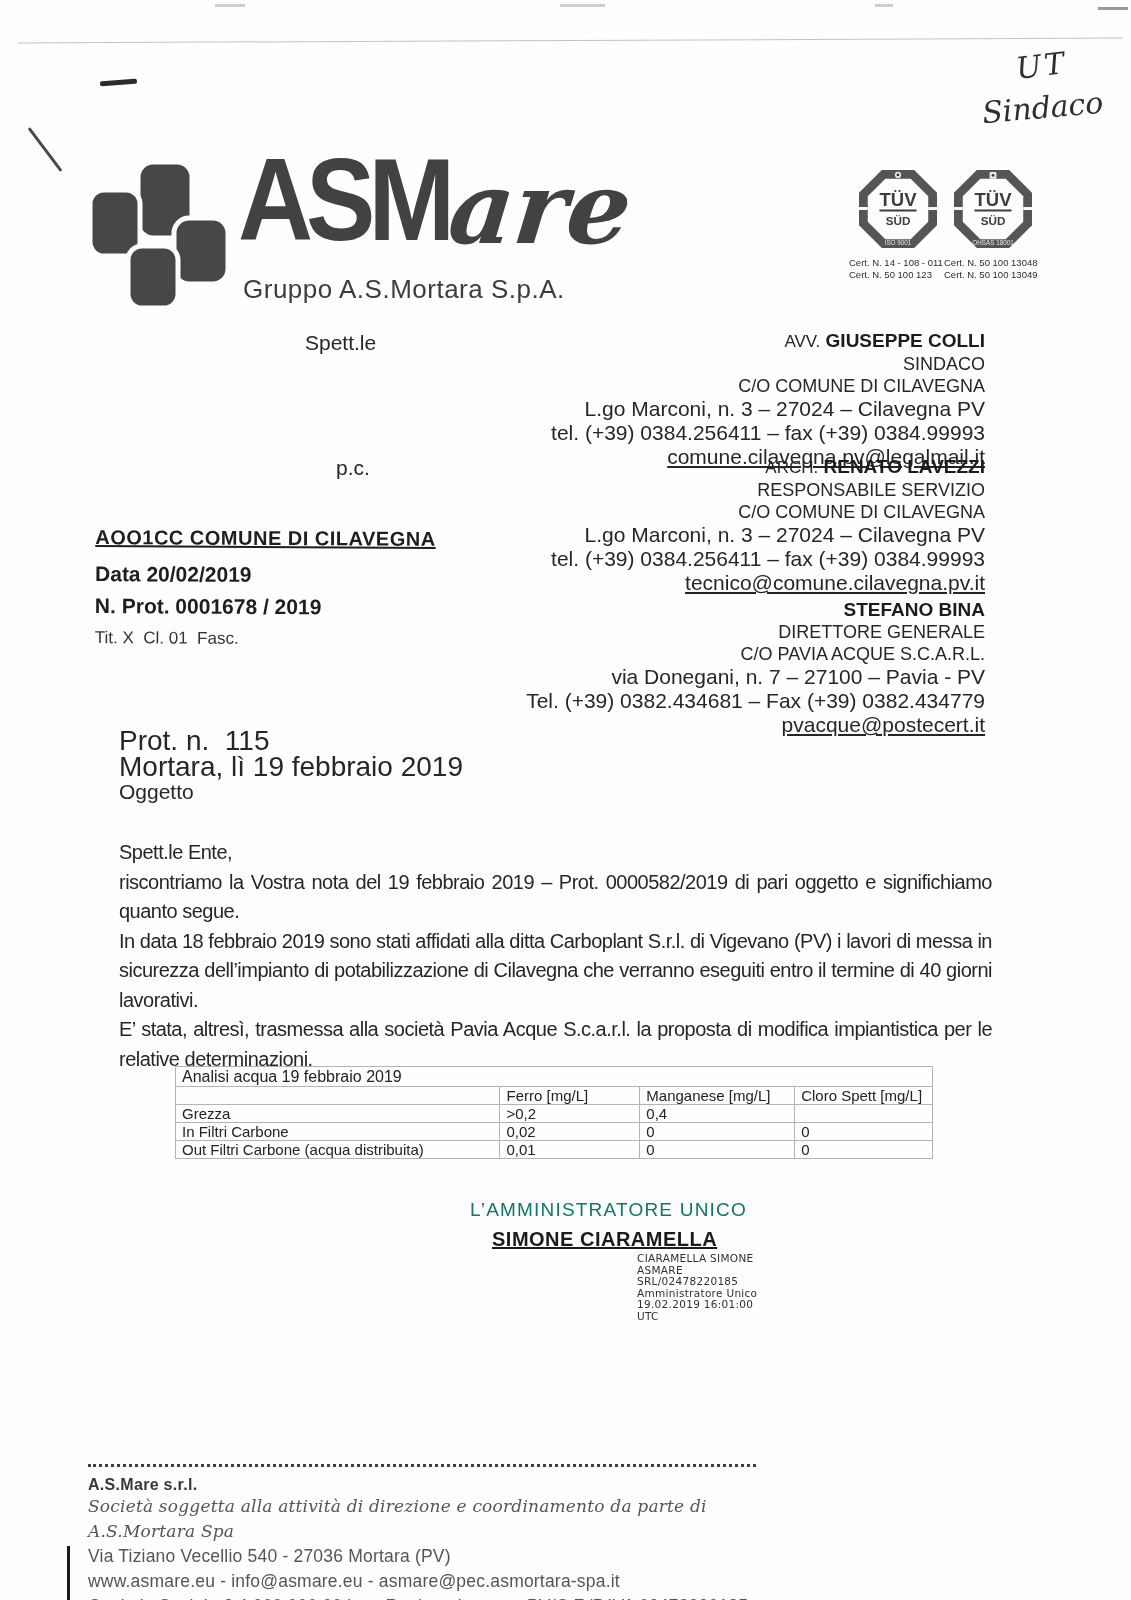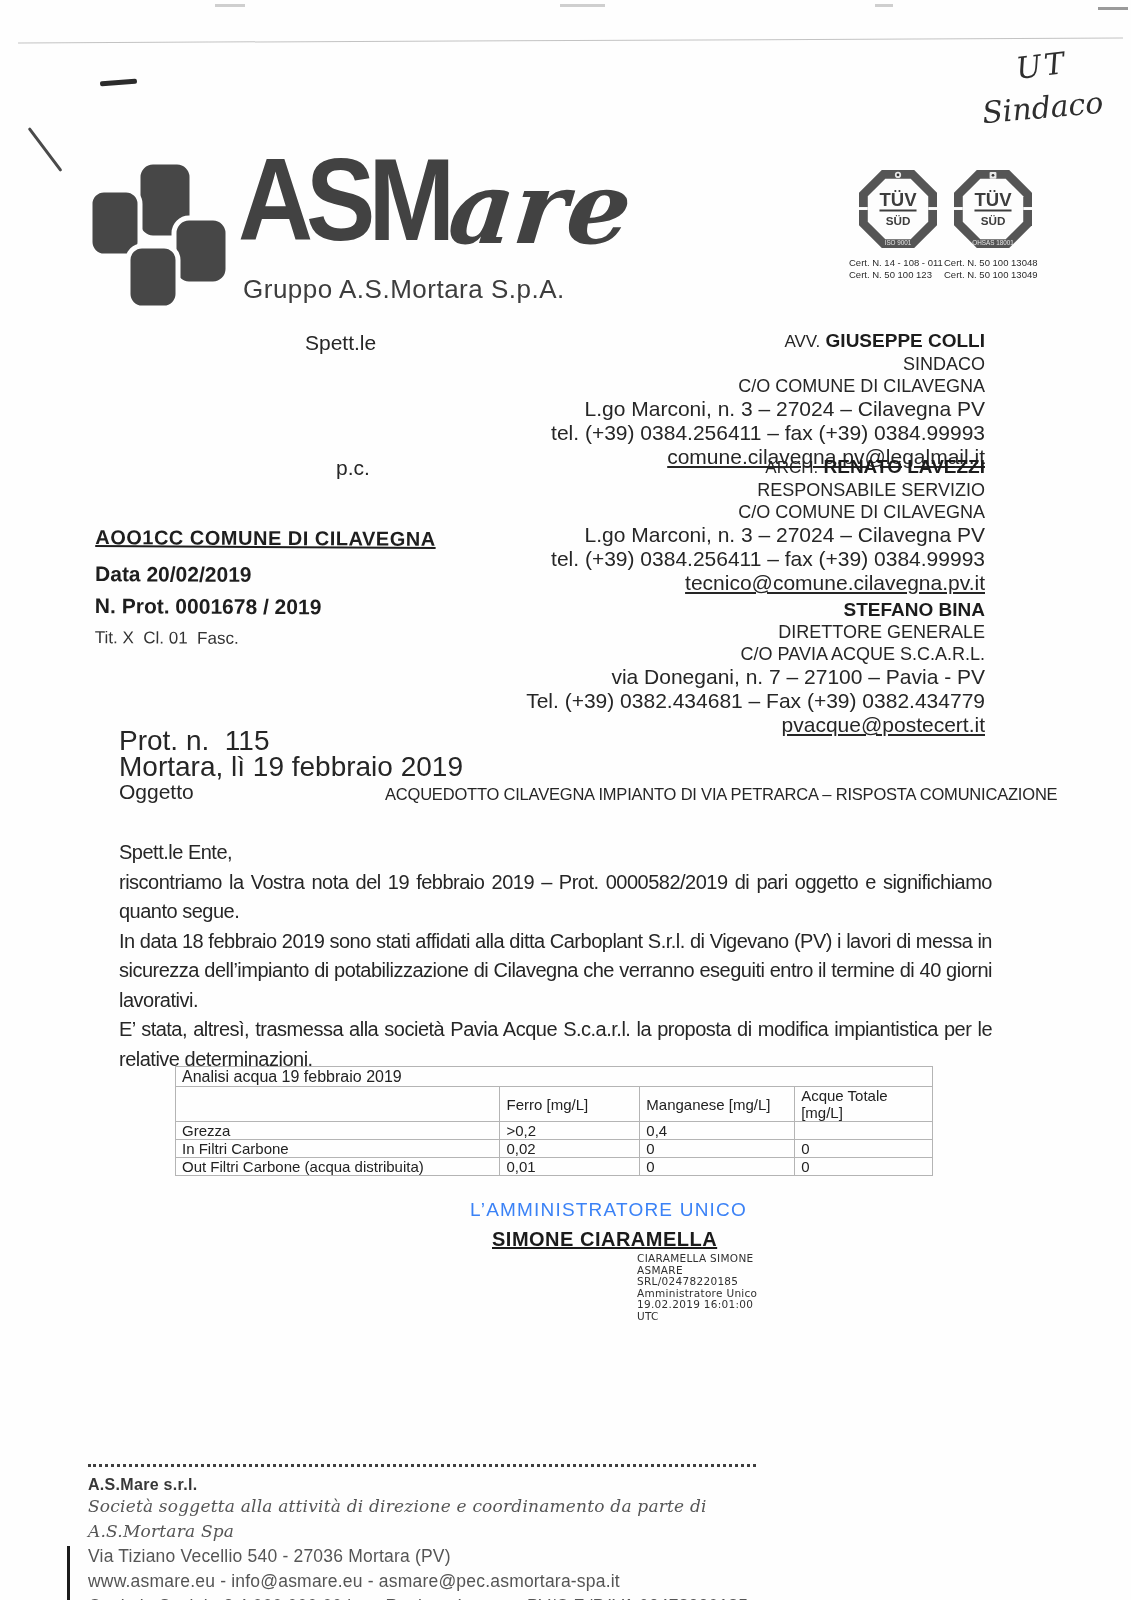--- a/index.html
+++ b/index.html
@@ -60,21 +60,21 @@
   
   .body-text { position:absolute; left:119px; top:838px; width:873px; font-size:20px; line-height:29.5px; letter-spacing:-0.5px; }
   .body-text p { text-align:justify; }
   .body-text p.no-just { text-align:left; }
   
   .analysis { position:absolute; left:175px; top:1066px; width:758px; border-collapse:collapse; font-size:15px; color:#222; }
   .analysis td { border:1px solid #b4b4b4; padding:0 6px; height:18px; line-height:17px; }
   .analysis .t-title { text-align:left; font-size:16px; height:20px; }
   .c1 { width:325px; } .c2 { width:140px; } .c3 { width:155px; } .c4 { width:138px; }
   
-  .sig-title { position:absolute; left:470px; top:1199px; font-size:19px; letter-spacing:1.2px; color:#3b82f6; }
+  .sig-title { position:absolute; left:470px; top:1199px; font-size:19px; letter-spacing:1.2px; color:#0f766e; }
   .sig-name { position:absolute; left:492px; top:1228px; font-size:20px; font-weight:bold; text-decoration:underline; color:#1b1b1b; letter-spacing:0.5px; }
   .sig-digital { position:absolute; left:637px; top:1253px; font-family:"DejaVu Sans", sans-serif; font-size:10.5px; line-height:11.5px; color:#2f2f2f; letter-spacing:0.3px; }
   
   .footer { position:absolute; left:88px; top:1464px; width:700px; }
   .dotted-rule { width:668px; border-top:3px dotted #3f3f3f; margin-bottom:9px; }
   .footer-company { font-size:16px; font-weight:bold; color:#373737; letter-spacing:0.3px; }
   .footer-line { font-size:17.5px; line-height:25px; color:#555; letter-spacing:0.2px; }
   .footer-italic { font-family:"DejaVu Serif", serif; font-style:italic; font-size:17px; }
 </style>
 </head>
@@ -177,40 +177,39 @@
     <div class="addr-main">Tel. (+39) 0382.434681 – Fax (+39) 0382.434779</div>
     <div class="addr-main email">pvacque@postecert.it</div>
   </div>
 
   <div class="prot-block">
     <div class="prot-line">Prot. n.  115</div>
     <div>Mortara, lì 19 febbraio 2019</div>
   </div>
   <div class="subject-row">
     <div class="subject-label">Oggetto</div>
-    <div class="subject-text">ACQUEDOTTO CILAVEGNA IMPIANTO DI VIA PETRARCA – RISPOSTA COMUNICAZIONE</div>
   </div>
 
   <div class="body-text">
     <p class="no-just">Spett.le Ente,</p>
     <p>riscontriamo la Vostra nota del 19 febbraio 2019 – Prot. 0000582/2019 di pari oggetto e significhiamo quanto segue.</p>
     <p>In data 18 febbraio 2019 sono stati affidati alla ditta Carboplant S.r.l. di Vigevano (PV) i lavori di messa in sicurezza dell’impianto di potabilizzazione di Cilavegna che verranno eseguiti entro il termine di 40 giorni lavorativi.</p>
     <p>E’ stata, altresì, trasmessa alla società Pavia Acque S.c.a.r.l. la proposta di modifica impiantistica per le relative determinazioni.</p>
   </div>
 
   <table class="analysis">
     <tbody>
         <tr>
       <td class="t-title" colspan="4">Analisi acqua 19 febbraio 2019</td>
     </tr>
     <tr>
       <td class="c1"></td>
       <td class="c2">Ferro [mg/L]</td>
       <td class="c3">Manganese [mg/L]</td>
-      <td class="c4">Acque Totale [mg/L]</td>
+      <td class="c4">Cloro Spett [mg/L]</td>
     </tr>
     <tr>
       <td>Grezza</td>
       <td>&gt;0,2</td>
       <td>0,4</td>
       <td></td>
     </tr>
     <tr>
       <td>In Filtri Carbone</td>
       <td>0,02</td>

